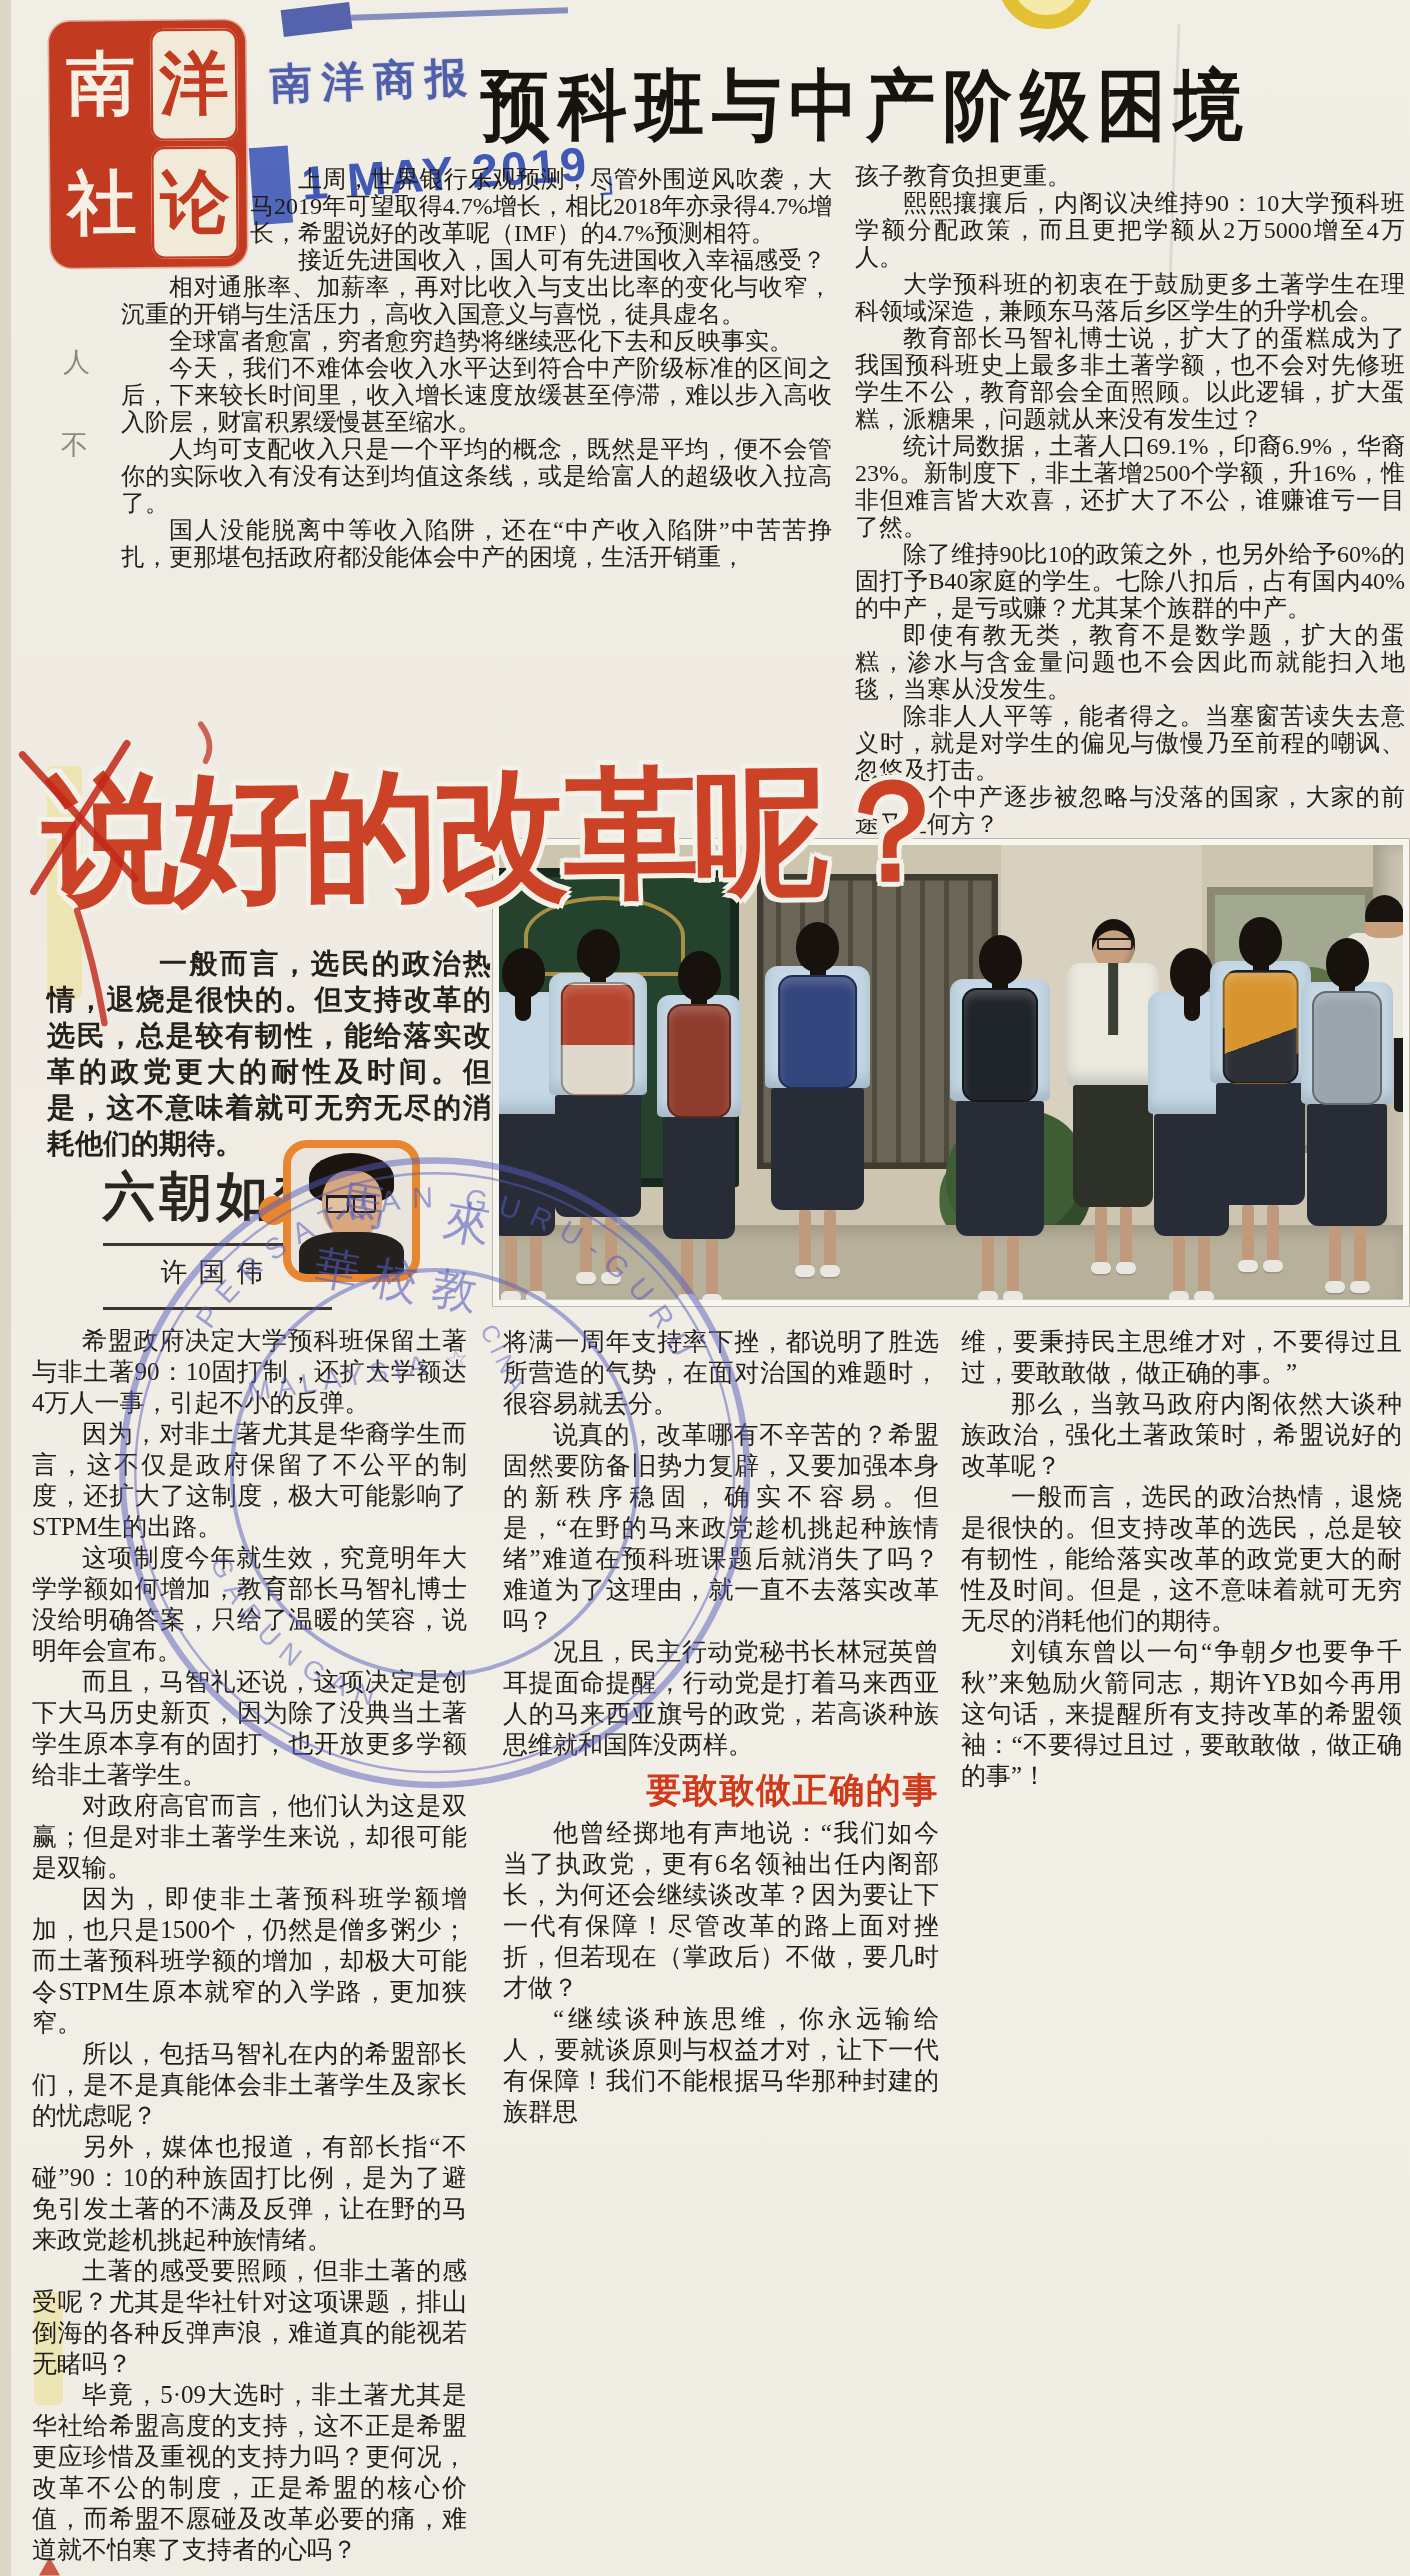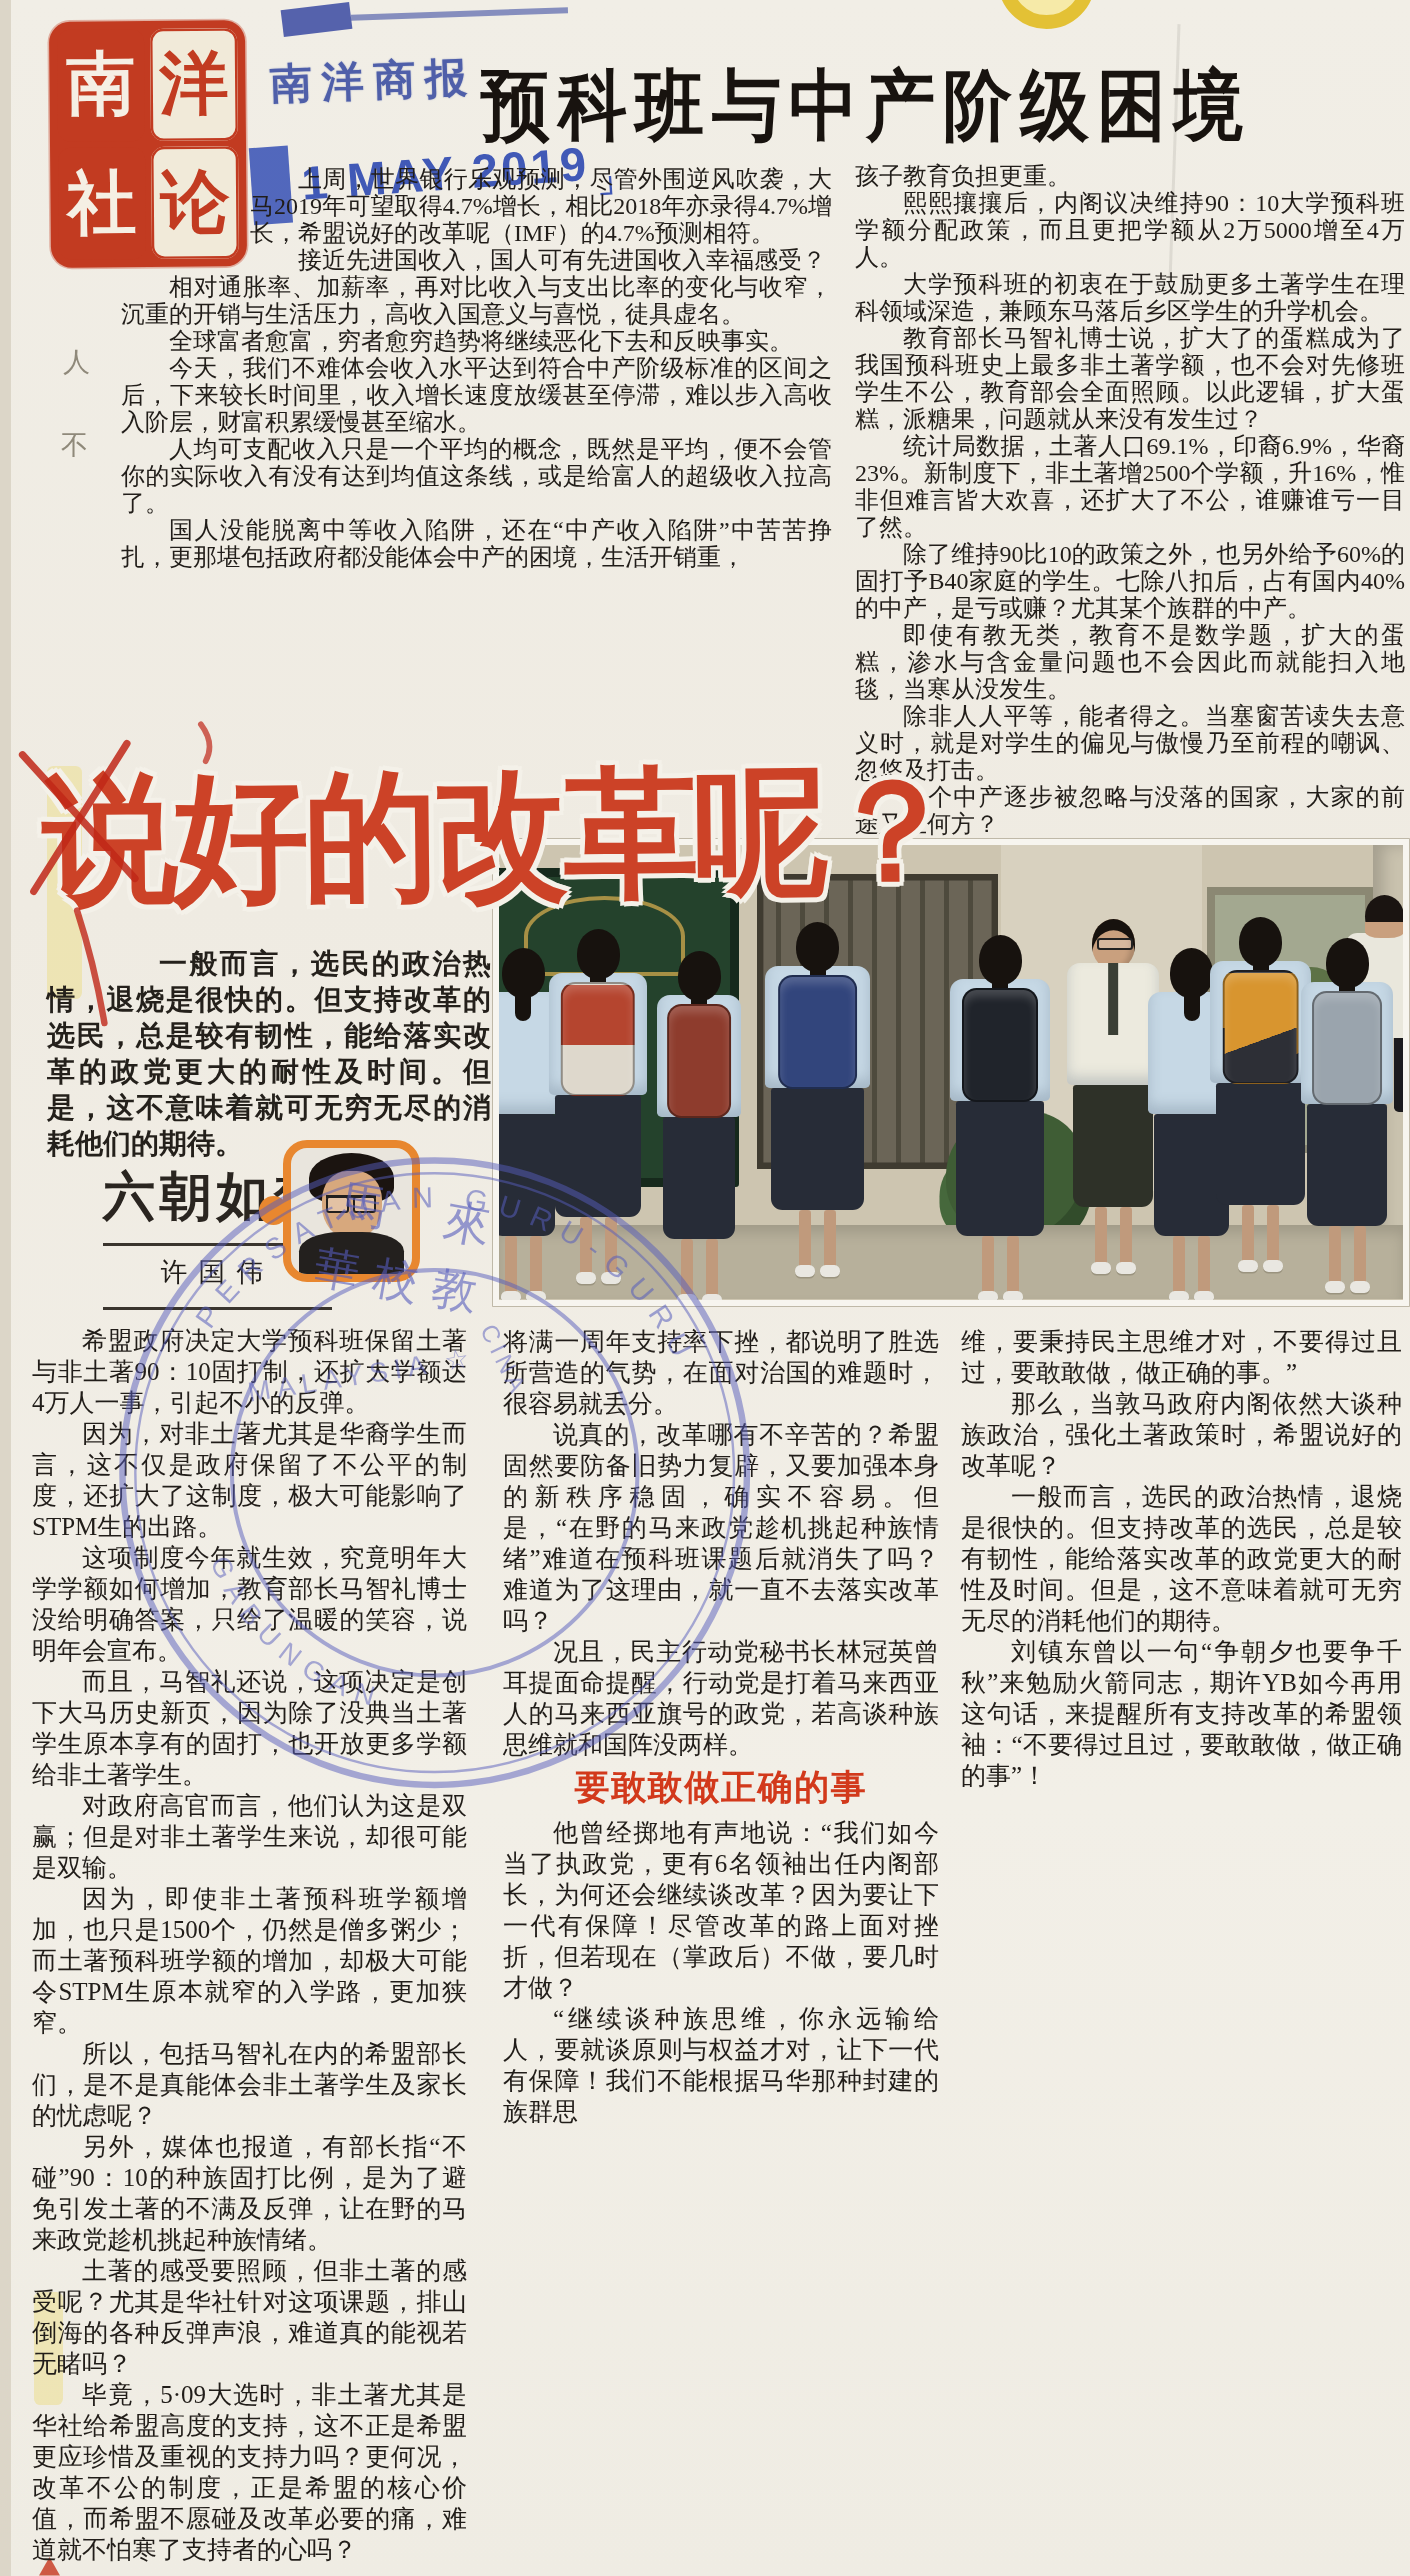--- a/index.html
+++ b/index.html
@@ -139,22 +139,22 @@
   
   .stamp-svg { position:absolute; left:0; top:0; z-index:8; pointer-events:none; }
 
   
   .body-col { position:absolute; font-size:25px; line-height:31px; text-align:justify; }
   .body-col p { text-indent:2em; }
   .body-col p.cont { text-indent:0; }
   .bc1 { left:32px;  top:1325px; width:435px; height:1252px; overflow:hidden; }
   .bc2 { left:503px; top:1326px; width:436px; }
   .bc3 { left:961px; top:1326px; width:441px; }
-  .subhead { font-family:Liberation Mono, monospace; font-weight:700; font-size:35px;
-             color:#d2391b; text-align:center; text-indent:0; margin:14.5px 0 11.3px; letter-spacing:1.6px; }
+  .subhead { font-family:Liberation Serif, serif; font-weight:700; font-size:35px;
+             color:#d2391b; text-align:right; text-indent:0; margin:14.5px 0 11.3px; letter-spacing:1.6px; }
 
   .red-mark-bottom { position:absolute; left:39px; top:2557px; width:21px; height:18.5px;
              background:#c6361d; clip-path:polygon(0 100%,50% 0,100% 100%); opacity:.8; }
 </style>
 </head>
 <body>
 
 <div class="scan-edge"></div>
 <div class="yellow-strip" style="left:60px; top:77px; width:34px; height:171px;"></div>
 <div class="yellow-strip" style="left:47px; top:766px; width:35px; height:233px;"></div>

